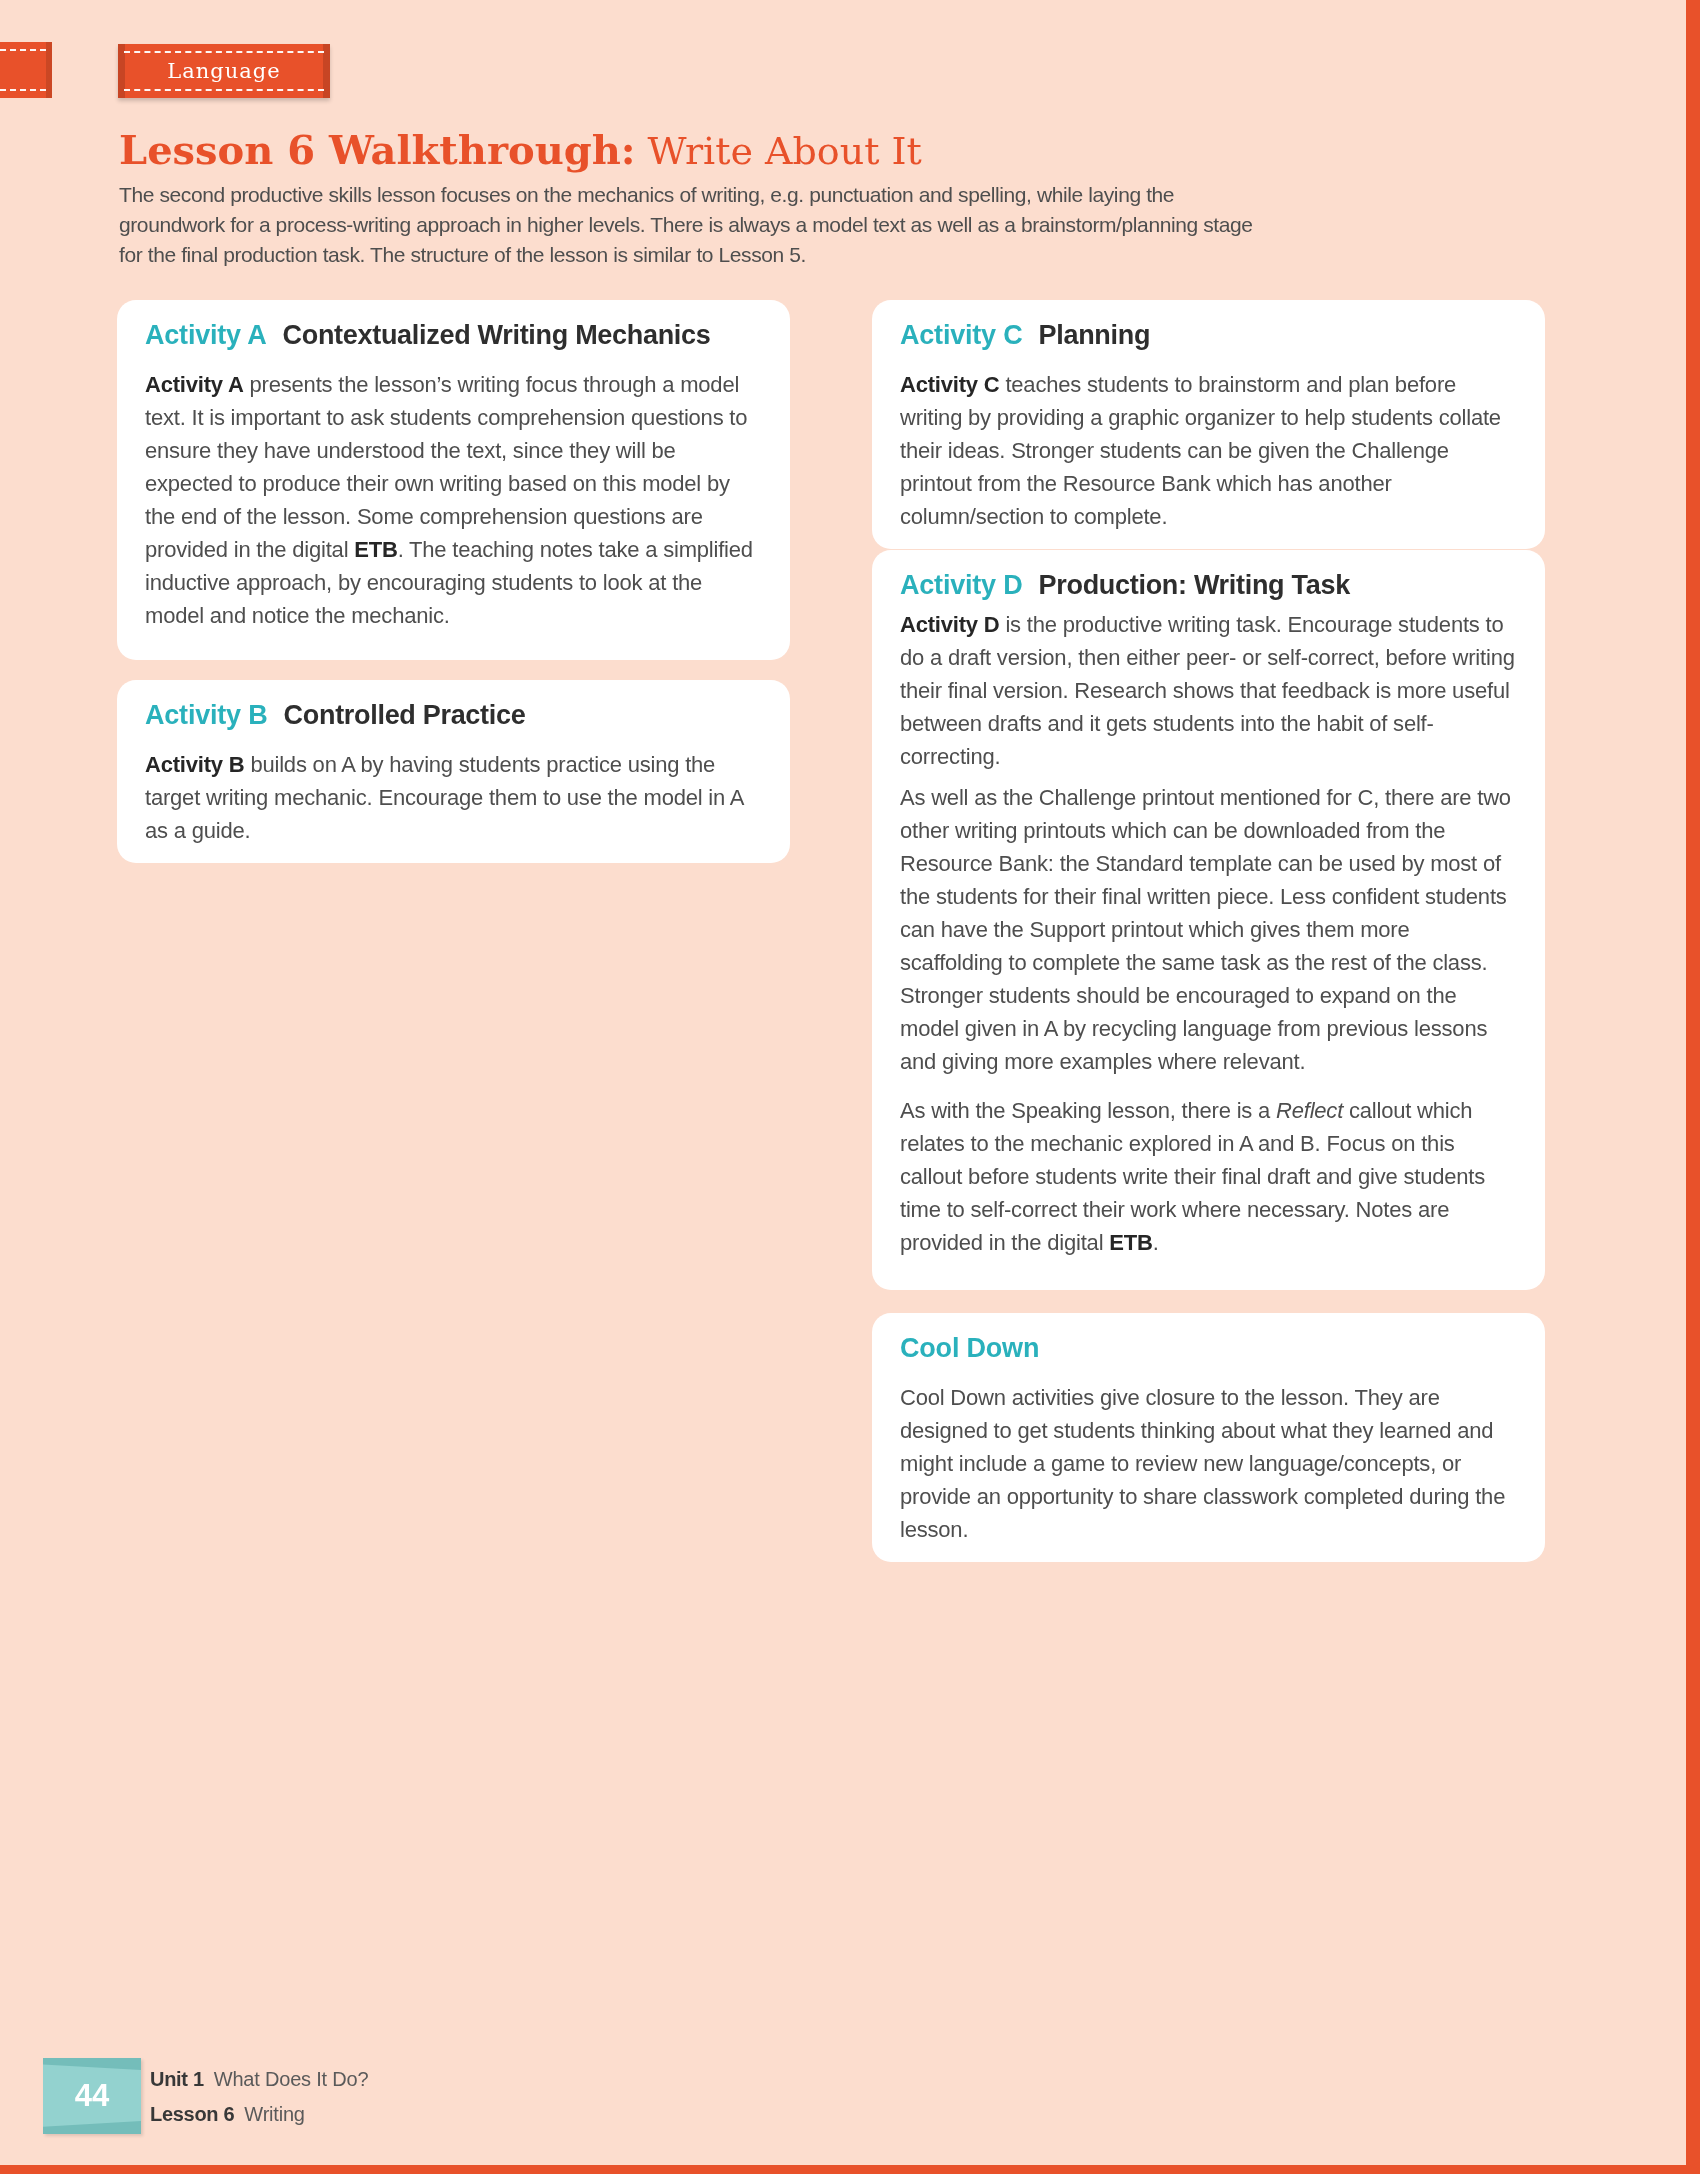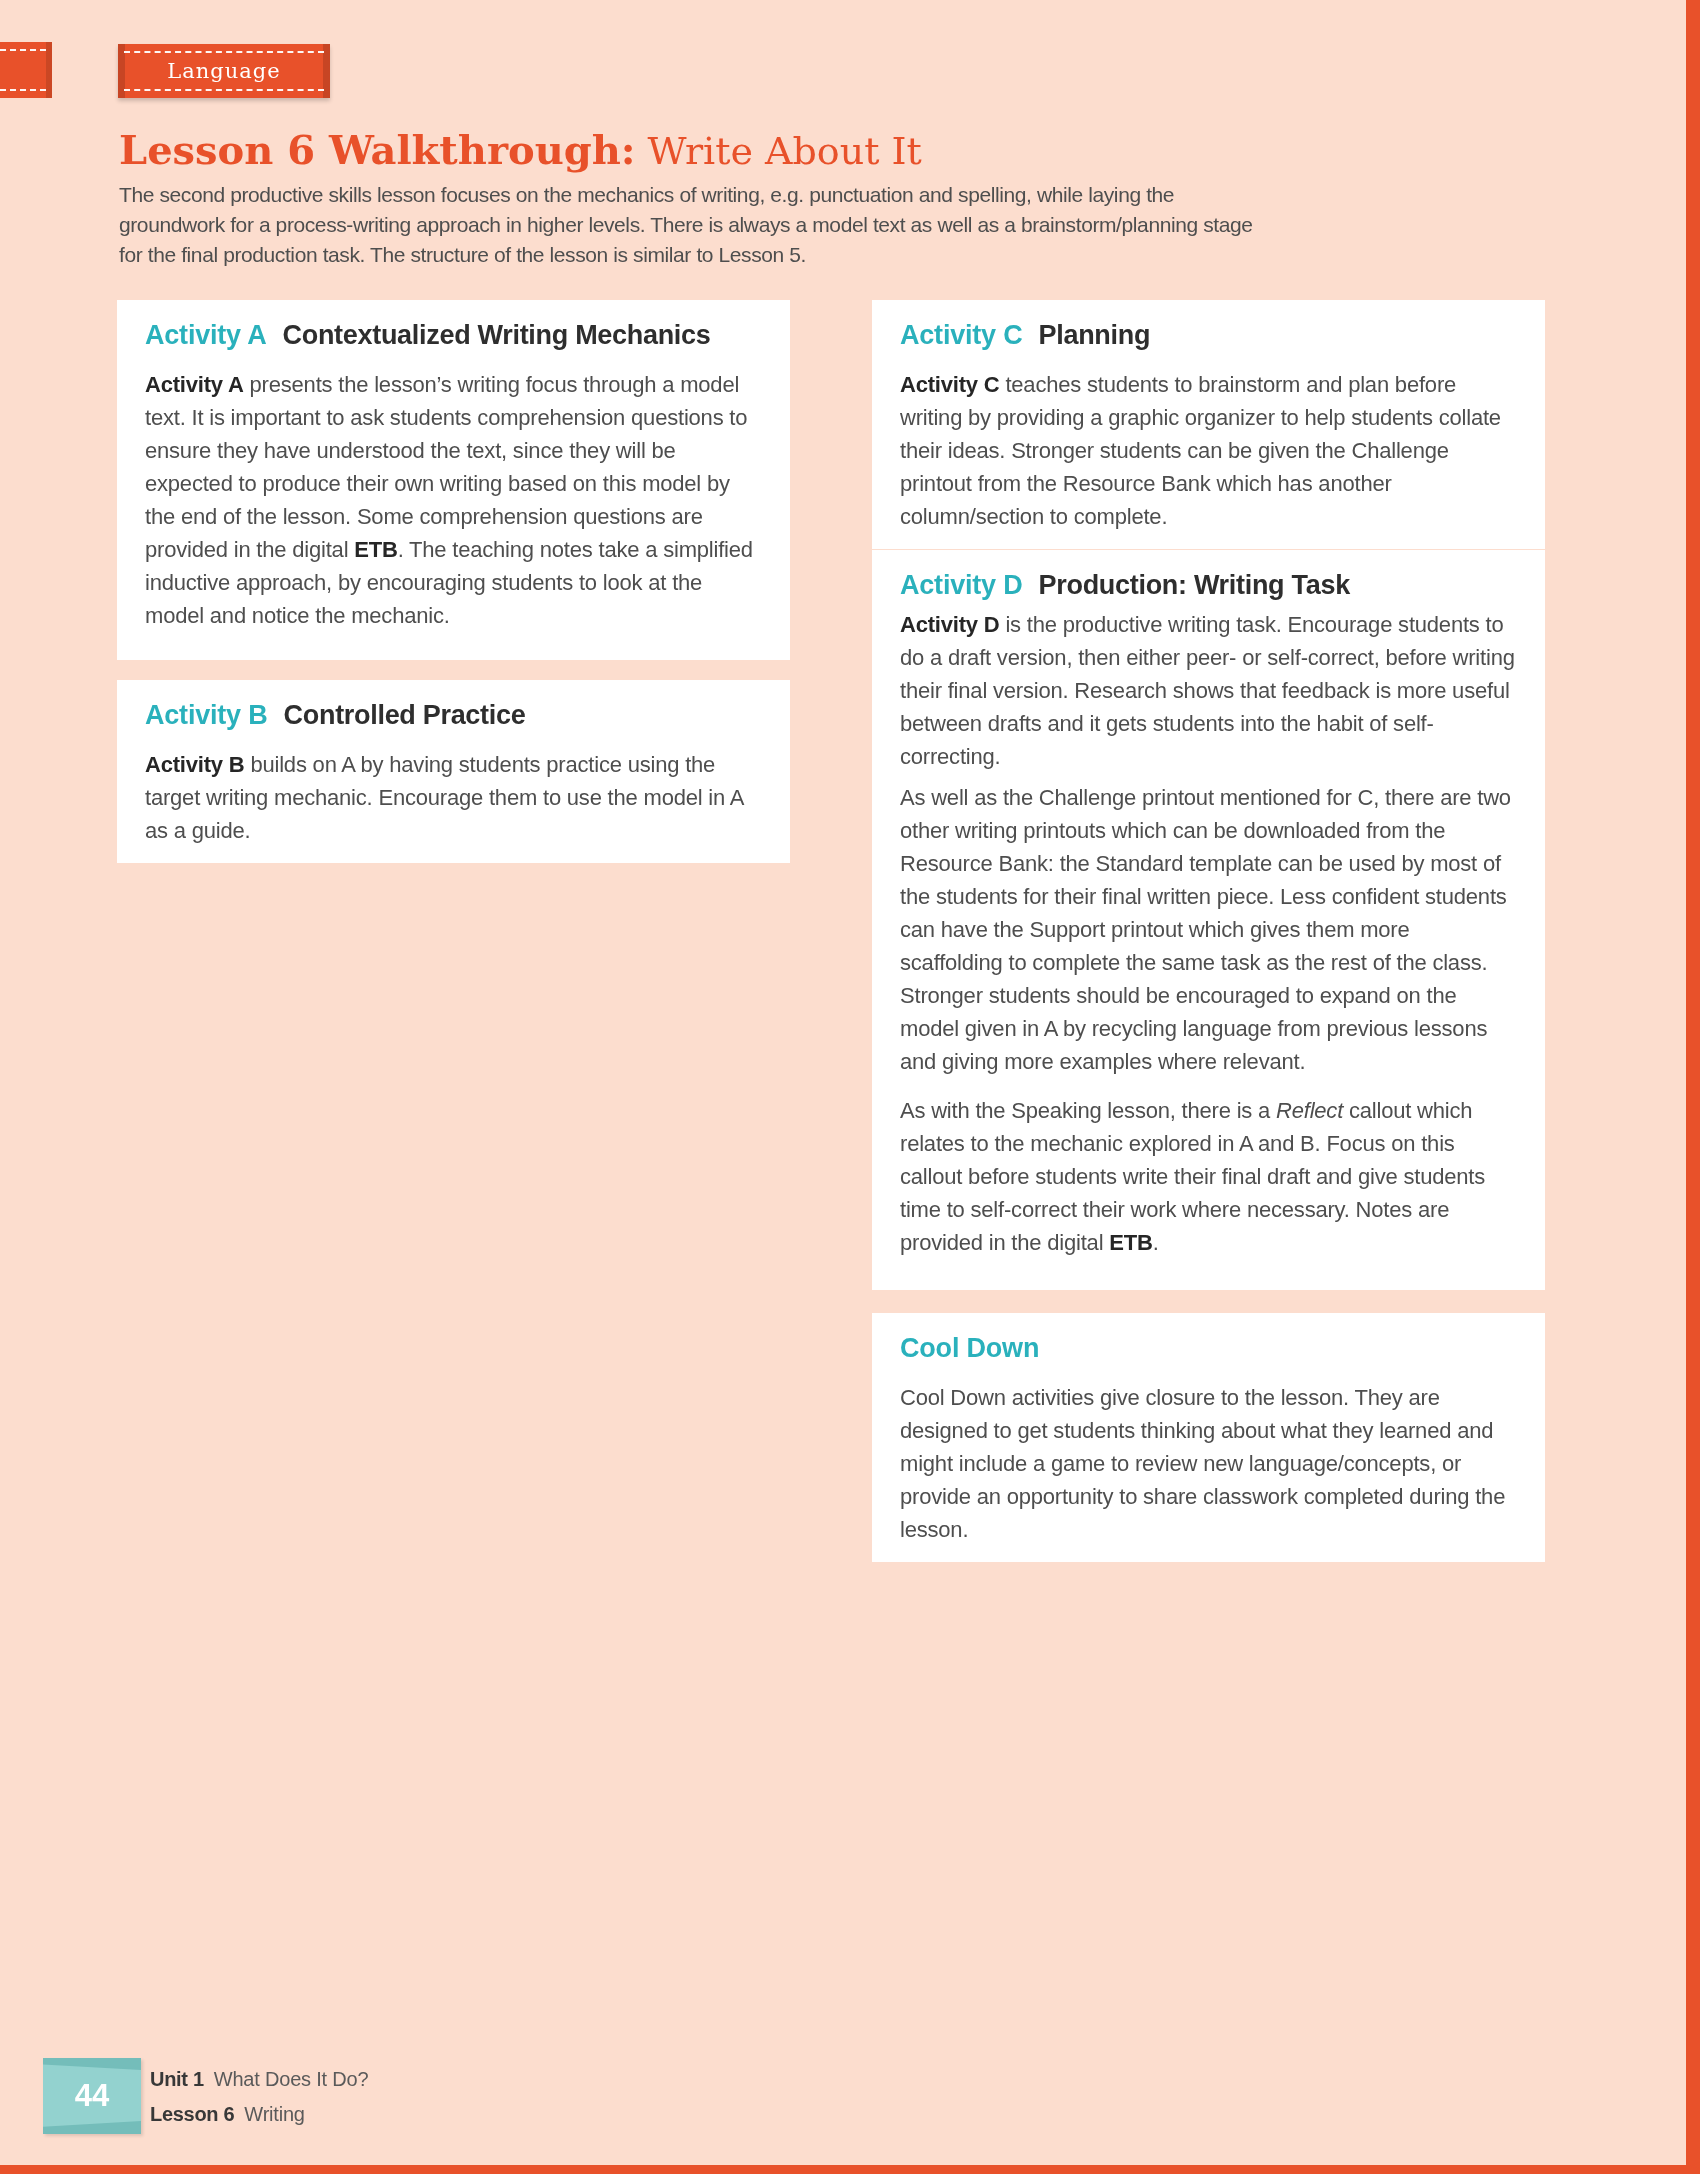--- a/index.html
+++ b/index.html
@@ -29,21 +29,21 @@
   .ribbon-text{position:relative;color:#fff;font-family:"DejaVu Serif",serif;font-size:21px;letter-spacing:1px;}
 
   
   .title{position:absolute;left:119px;top:126px;margin:0;white-space:nowrap;font-weight:normal;}
   .t-main{font-family:"DejaVu Serif",serif;font-weight:700;font-size:40px;color:var(--orange);}
   .t-sub{font-family:"DejaVu Serif",serif;font-weight:400;font-size:38px;color:var(--orange);margin-left:12px;}
   .intro{position:absolute;left:119px;top:180px;width:1150px;margin:0;
          font-size:21px;line-height:30px;letter-spacing:-0.4px;color:var(--body_text);}
 
   
-  .box{position:absolute;width:673px;background:#ffffff;padding:18px 28px 16px 28px;box-sizing:border-box;}
+  .box{position:absolute;width:673px;background:#ffffff;padding:18px 28px 16px 28px;box-sizing:border-box;border-radius:19px;}
   .box-h{margin:0 0 6px 0;font-size:27px;line-height:34px;display:flex;gap:16px;align-items:baseline;}
   .h-label{color:var(--teal);font-weight:bold;letter-spacing:-0.2px;}
   .h-title{color:var(--heading_text);font-weight:bold;letter-spacing:-0.3px;}
   .box-body p{margin:0 0 8px 0;font-size:22px;line-height:33px;letter-spacing:-0.2px;color:var(--body_text);}
   .box-body p:last-child{margin-bottom:0;margin-top:16px;}
   .box-body .b{font-weight:bold;color:var(--ink);}
   .box-body .i{font-style:italic;}
 
   
   .pagenum{position:absolute;left:43px;top:2058px;width:98px;height:76px;background:var(--badge_teal);

